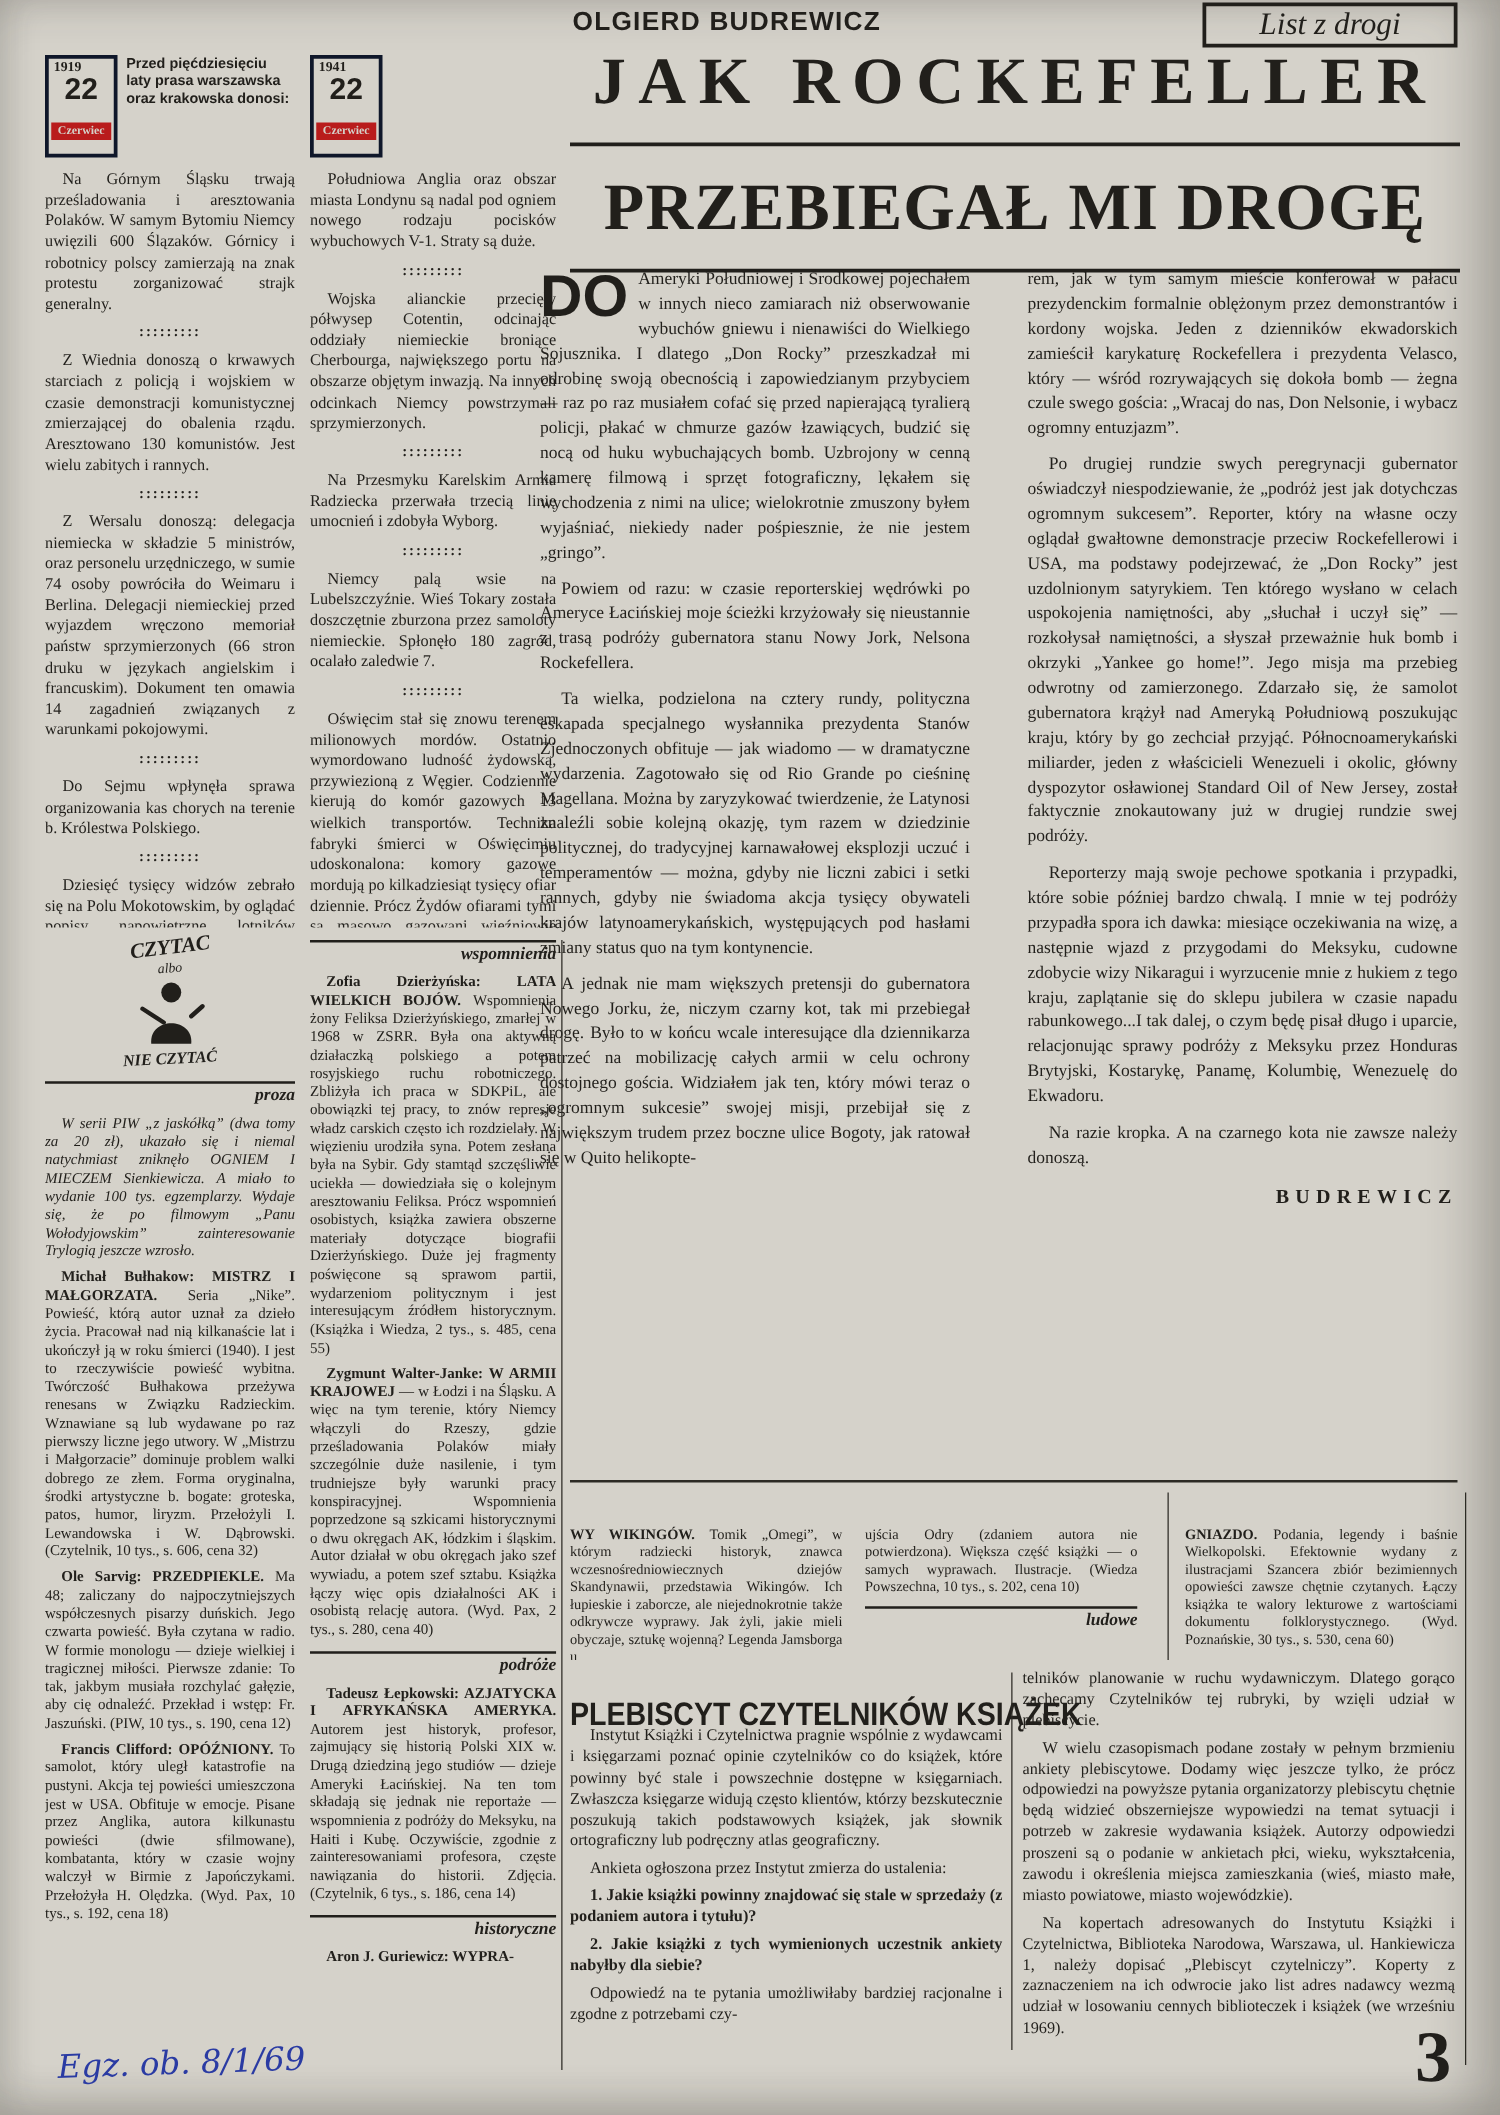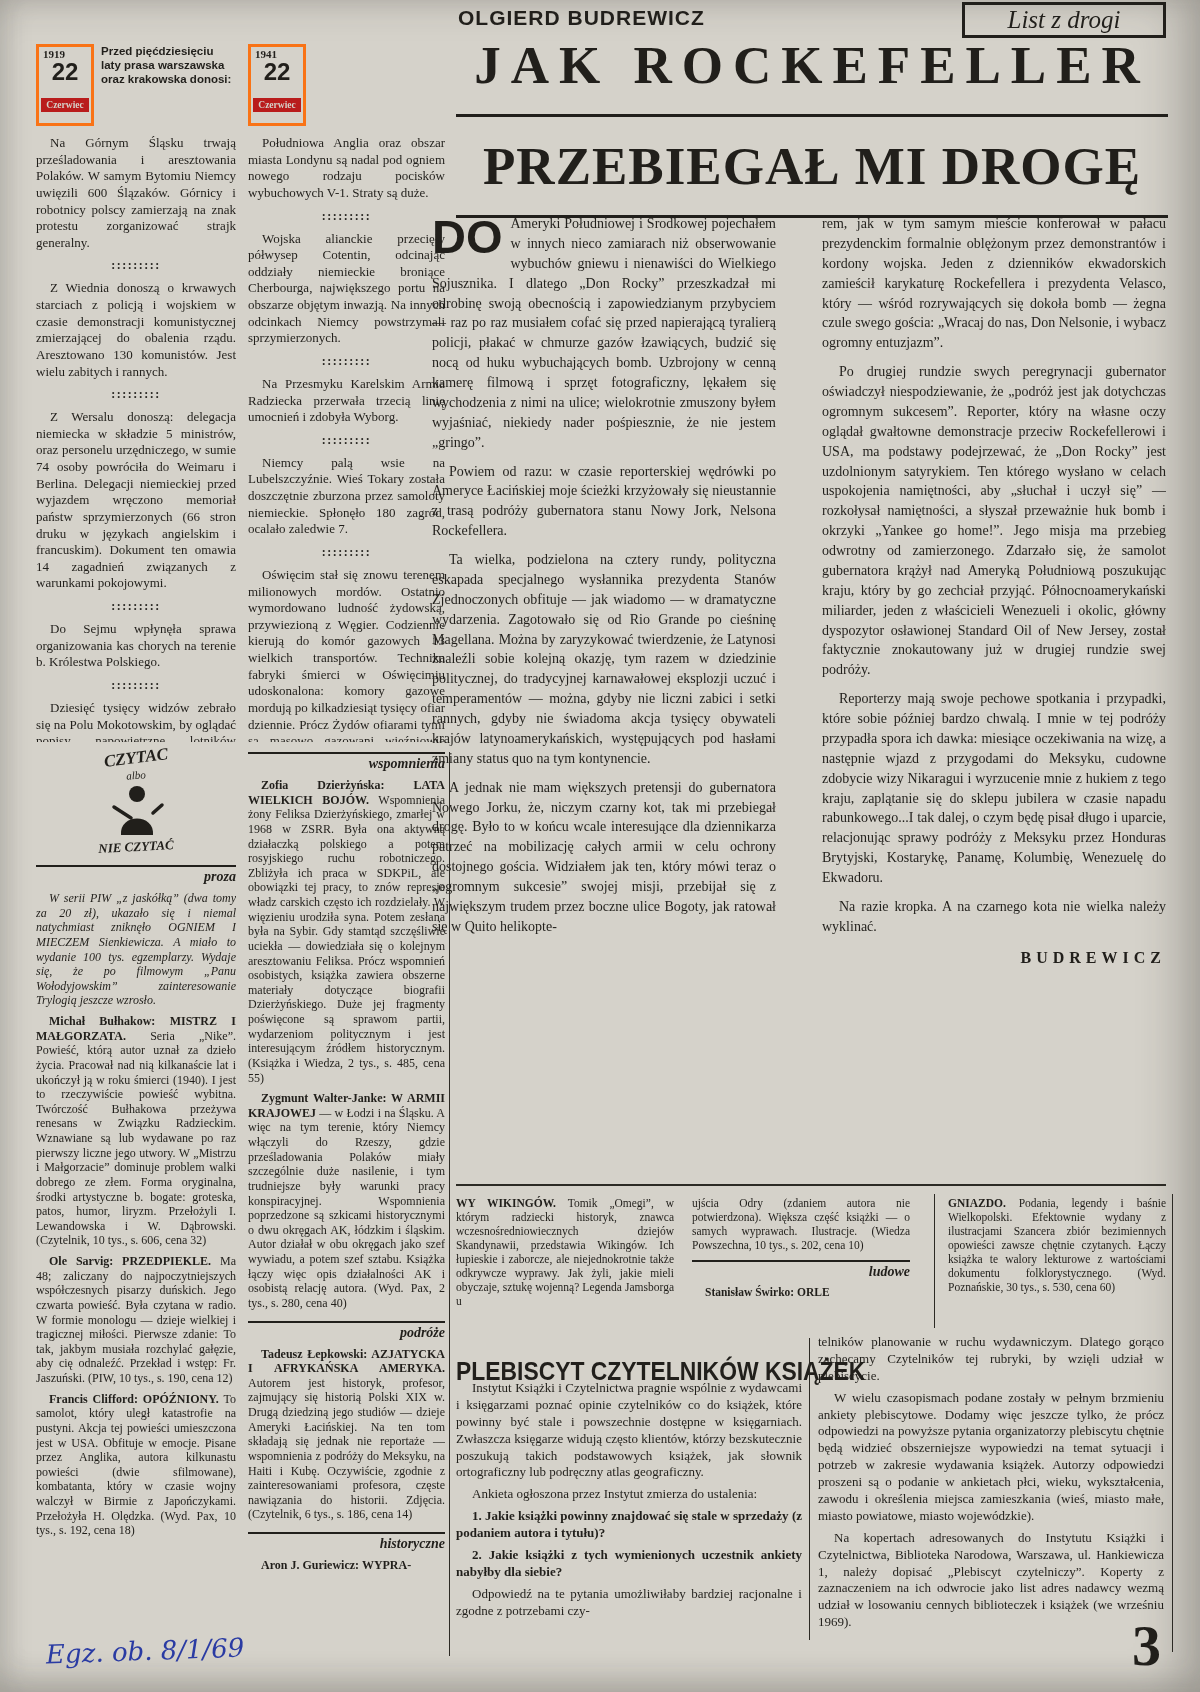--- a/index.html
+++ b/index.html
@@ -20,21 +20,21 @@
   .hl { display:block; font-weight:bold; font-size:53px; line-height:1.04; white-space:nowrap;
     border-bottom:3px solid #211f1b; padding-bottom:21px; margin-bottom:22px; }
   .hl1 { letter-spacing:10px; }
   .hl2 { letter-spacing:1px; }
 
   
   .retro { position:absolute; top:44px; height:698px; overflow:hidden; }
   .retro1 { left:36px; width:200px; }
   .retro2 { left:248px; width:197px; }
   .datebox-row { display:flex; gap:7px; margin-bottom:9px; }
-  .datebox { flex:0 0 58px; border:3px solid #f97316; text-align:center; padding:1px 2px 2px; height:82px; }
+  .datebox { flex:0 0 58px; border:3px solid #0f172a; text-align:center; padding:1px 2px 2px; height:82px; }
   .datebox .year { font-size:11px; font-weight:bold; text-align:left; padding-left:2px; line-height:1.1; }
   .datebox .day { font-size:24px; font-weight:bold; line-height:1; font-family:"Liberation Sans",sans-serif; }
   .datebox .month { margin-top:14px; background:#b91c1c; color:#d5d2ca; font-size:9.5px; font-weight:bold; line-height:1.5; }
   .retro-intro { font-family:"Liberation Sans",sans-serif; font-weight:bold; font-size:11.5px; line-height:1.22; }
   .retro-item { font-size:13px; line-height:1.28; text-align:justify; text-indent:14px; margin:0; }
   .sep { text-align:center; font-weight:bold; letter-spacing:1.5px; font-size:12px; margin:7px 0; }
 
   
   .art-col { position:absolute; top:214px; width:344px; height:966px; overflow:hidden; }
   .art-col.c1 { left:432px; }
@@ -57,21 +57,21 @@
   .bk2 .section-label.first { margin-top:0; }
   .rev { font-size:12px; line-height:1.22; text-align:justify; text-indent:13px; margin:0 0 6px; }
   .rev.cont { text-indent:0; }
   .rev.ital { font-style:italic; }
 
   
   .band-col { position:absolute; top:1196px; height:132px; overflow:hidden; }
   .bandA { left:456px; width:218px; }
   .bandB { left:692px; width:218px; }
   .bandC { left:948px; width:218px; }
-  .band-col .rev { font-size:11.5px; }
+  .band-col .rev { font-size:11.5px;margin-top:25px; }
   .band-col .section-label { margin:8px 0 5px; }
 
   
   .pleb-heading { position:absolute; left:456px; top:1334px; font-family:"Liberation Sans",sans-serif; font-weight:bold;
     font-size:26px; transform:scaleX(.88); transform-origin:left center; white-space:nowrap; }
   .pleb-col { position:absolute; width:346px; overflow:hidden; }
   .plebA { left:456px; top:1380px; height:264px; }
   .plebB { left:818px; top:1334px; height:306px; }
   .pleb-p { font-size:13px; line-height:1.3; text-align:justify; text-indent:16px; margin:0 0 5px; }
   .pleb-p.cont { text-indent:0; }
@@ -150,21 +150,21 @@
     </p>
     <p class="art">Powiem od razu: w czasie reporterskiej wędrówki po Ameryce Łacińskiej moje ścieżki krzyżowały się nieustannie z trasą podróży gubernatora stanu Nowy Jork, Nelsona Rockefellera.</p>
     <p class="art">Ta wielka, podzielona na cztery rundy, polityczna eskapada specjalnego wysłannika prezydenta Stanów Zjednoczonych obfituje — jak wiadomo — w dramatyczne wydarzenia. Zagotowało się od Rio Grande po cieśninę Magellana. Można by zaryzykować twierdzenie, że Latynosi znaleźli sobie kolejną okazję, tym razem w dziedzinie politycznej, do tradycyjnej karnawałowej eksplozji uczuć i temperamentów — można, gdyby nie liczni zabici i setki rannych, gdyby nie świadoma akcja tysięcy obywateli krajów latynoamerykańskich, występujących pod hasłami zmiany status quo na tym kontynencie.</p>
     <p class="art">A jednak nie mam większych pretensji do gubernatora Nowego Jorku, że, niczym czarny kot, tak mi przebiegał drogę. Było to w końcu wcale interesujące dla dziennikarza patrzeć na mobilizację całych armii w celu ochrony dostojnego gościa. Widziałem jak ten, który mówi teraz o „ogromnym sukcesie” swojej misji, przebijał się z największym trudem przez boczne ulice Bogoty, jak ratował się w Quito helikopte-</p>
   </section>
 
   <section class="art-col c2">
     <p class="art noind">rem, jak w tym samym mieście konferował w pałacu prezydenckim formalnie oblężonym przez demonstrantów i kordony wojska. Jeden z dzienników ekwadorskich zamieścił karykaturę Rockefellera i prezydenta Velasco, który — wśród rozrywających się dokoła bomb — żegna czule swego gościa: „Wracaj do nas, Don Nelsonie, i wybacz ogromny entuzjazm”.</p>
     <p class="art">Po drugiej rundzie swych peregrynacji gubernator oświadczył niespodziewanie, że „podróż jest jak dotychczas ogromnym sukcesem”. Reporter, który na własne oczy oglądał gwałtowne demonstracje przeciw Rockefellerowi i USA, ma podstawy podejrzewać, że „Don Rocky” jest uzdolnionym satyrykiem. Ten którego wysłano w celach uspokojenia namiętności, aby „słuchał i uczył się” — rozkołysał namiętności, a słyszał przeważnie huk bomb i okrzyki „Yankee go home!”. Jego misja ma przebieg odwrotny od zamierzonego. Zdarzało się, że samolot gubernatora krążył nad Ameryką Południową poszukując kraju, który by go zechciał przyjąć. Północnoamerykański miliarder, jeden z właścicieli Wenezueli i okolic, główny dyspozytor osławionej Standard Oil of New Jersey, został faktycznie znokautowany już w drugiej rundzie swej podróży.</p>
     <p class="art">Reporterzy mają swoje pechowe spotkania i przypadki, które sobie później bardzo chwalą. I mnie w tej podróży przypadła spora ich dawka: miesiące oczekiwania na wizę, a następnie wjazd z przygodami do Meksyku, cudowne zdobycie wizy Nikaragui i wyrzucenie mnie z hukiem z tego kraju, zaplątanie się do sklepu jubilera w czasie napadu rabunkowego...I tak dalej, o czym będę pisał długo i uparcie, relacjonując sprawy podróży z Meksyku przez Honduras Brytyjski, Kostarykę, Panamę, Kolumbię, Wenezuelę do Ekwadoru.</p>
-    <p class="art">Na razie kropka. A na czarnego kota nie wielka należy wyklinać.</p>
+    <p class="art">Na razie kropka. A na czarnego kota nie zawsze należy donoszą.</p>
     <div class="signature">BUDREWICZ</div>
   </section>
 
   <section class="books-col bk1">
     <div class="logo">
       <div class="logo-line1">CZYTAĆ</div>
       <div class="logo-line2">albo</div>
       <svg class="doodle" width="64" height="54" viewBox="0 0 64 54">
         <circle cx="33" cy="11" r="8" fill="#211f1b"></circle>
         <path d="M17 52 C15 30, 51 30, 49 52 Z" fill="#211f1b"></path>

